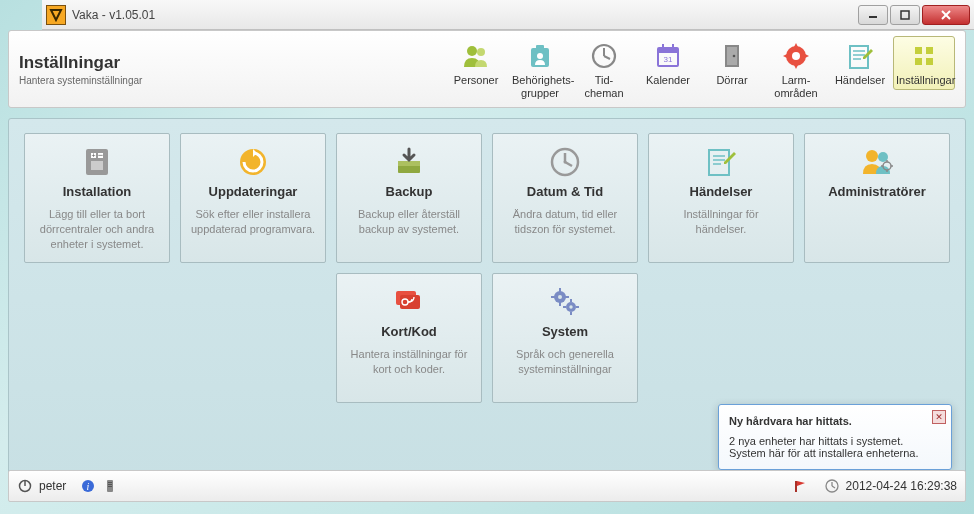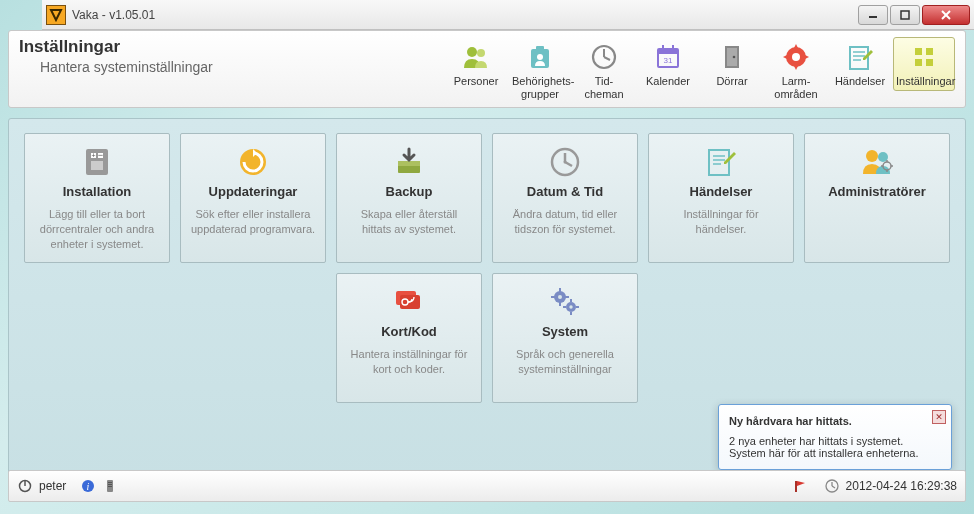--- a/index.html
+++ b/index.html
@@ -56,25 +56,26 @@
     top: 30px; left: 8px; right: 8px; bottom: 36px;
   }
 
   
   .header-ribbon {
     background: linear-gradient(#fff, #f2f2f2);
     border: 1px solid #c8c8c8;
     border-radius: 3px;
     height: 78px;
     display: flex;
+    align-items: center;
     padding: 6px 10px;
   }
   .header-ribbon .titleblock { flex: 1; }
   .header-ribbon .titleblock h1 { font-size: 17px; font-weight: bold; color: #333; }
-  .header-ribbon .titleblock .sub { color: #666; font-size: 14px; margin-top: 2px; margin-left: 21px; }
+  .header-ribbon .titleblock .sub { color: #666; font-size: 10px; margin-top: 2px; }
 
   .nav-items { display: flex; gap: 2px; align-items: flex-start; }
   .nav-item {
     width: 62px;
     text-align: center;
     padding: 4px 2px 2px;
     border: 1px solid transparent;
     border-radius: 3px;
     cursor: pointer;
     font-size: 11px;
@@ -343,21 +344,21 @@
         </div>
         <div class="tile">
           <div class="ticon">
             <svg width="34" height="34" viewBox="0 0 34 34">
               <rect x="6" y="20" width="22" height="8" rx="1" fill="#8fa840"></rect>
               <rect x="6" y="16" width="22" height="5" fill="#acc060"></rect>
               <path d="M17 4 L17 14 M12 10 L17 15 L22 10" stroke="#555" stroke-width="3" fill="none" stroke-linecap="round"></path>
             </svg>
           </div>
           <h3>Backup</h3>
-          <p>Skapa eller återställ hittats av systemet.</p>
+          <p>Backup eller återställ backup av systemet.</p>
         </div>
         <div class="tile">
           <div class="ticon">
             <svg width="34" height="34" viewBox="0 0 34 34">
               <circle cx="17" cy="17" r="13" fill="none" stroke="#999" stroke-width="2.5"></circle>
               <line x1="17" y1="17" x2="17" y2="8" stroke="#999" stroke-width="2.5"></line>
               <line x1="17" y1="17" x2="24" y2="21" stroke="#999" stroke-width="2.5"></line>
               <circle cx="17" cy="17" r="1.5" fill="#999"></circle>
             </svg>
           </div>

